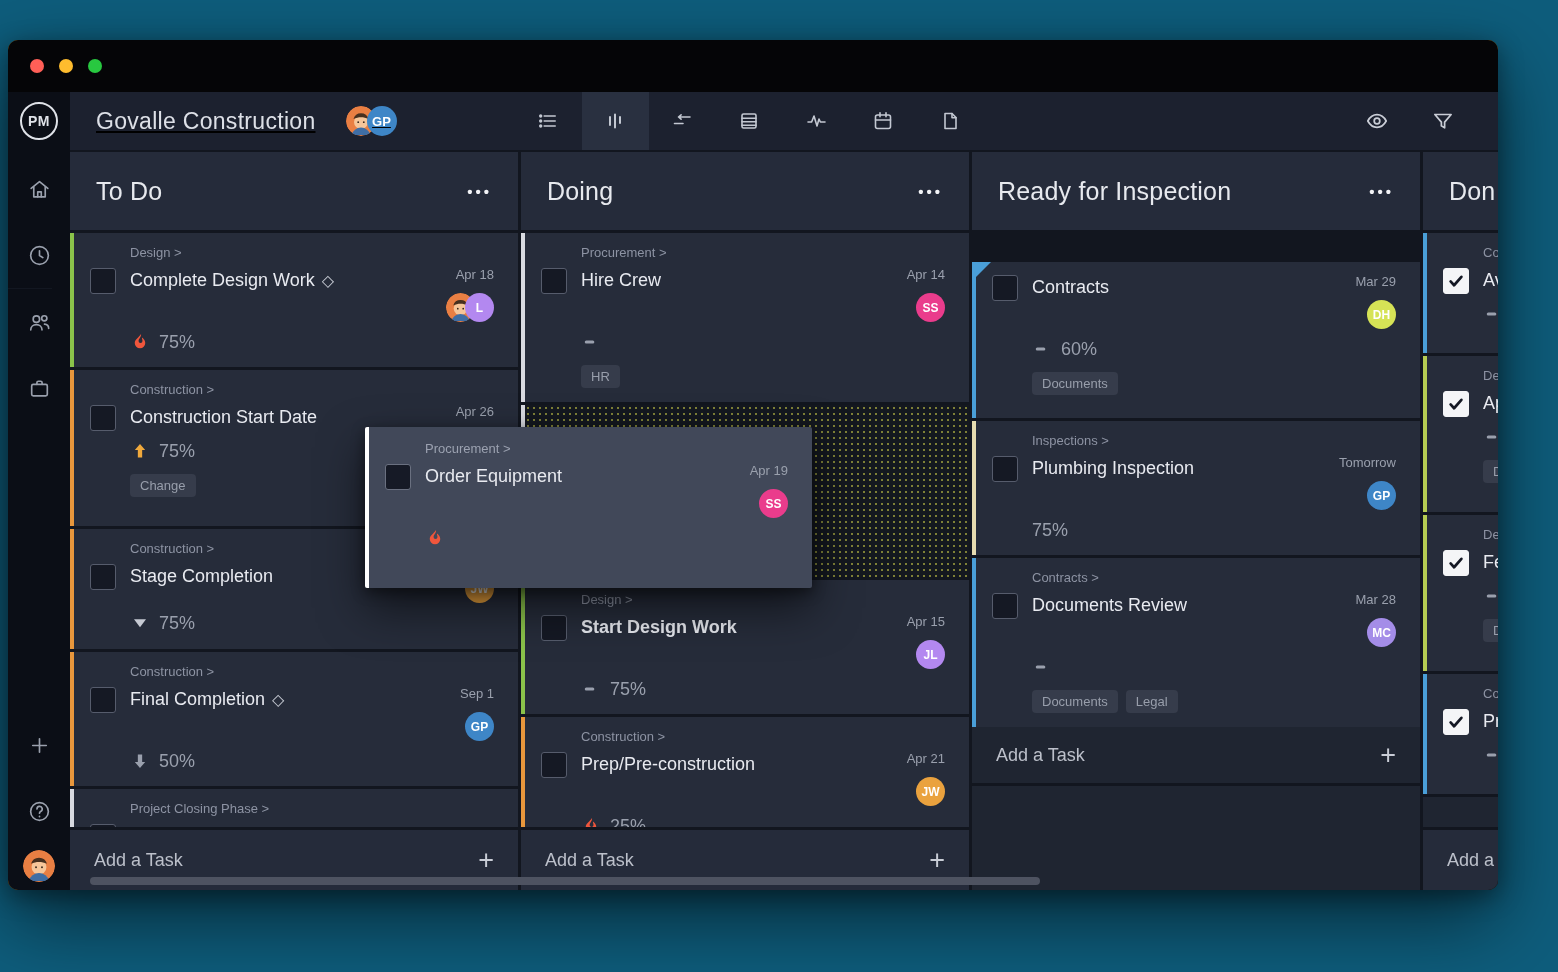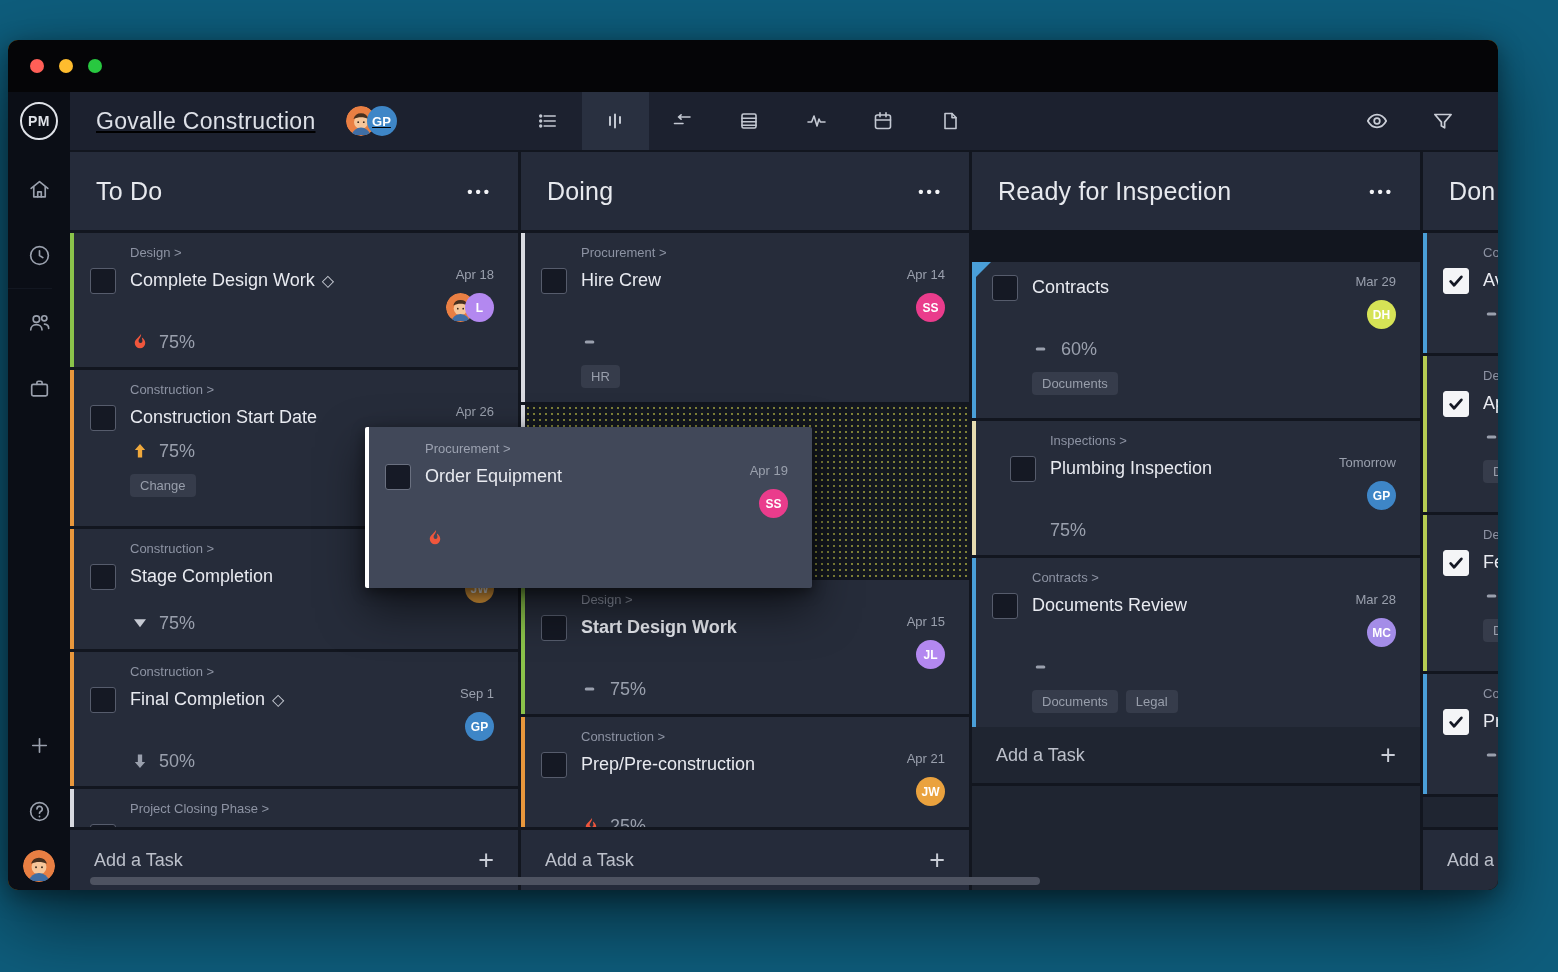--- a/index.html
+++ b/index.html
@@ -494,21 +494,21 @@
                     <svg viewBox="0 0 24 24">
                       <rect x="4.5" y="10.3" width="11.5" height="3.6" rx="1.8" fill="#9aa0ad"></rect>
                     </svg>
                   </span>
                   <span class="pval">60%</span>
                 </div>
                 <div class="tags">
                   <span class="tag">Documents</span>
                 </div>
               </div>
-              <div class="card" style="border-left-color: rgb(230, 220, 176); padding-left: 18px;">
+              <div class="card" style="border-left-color: rgb(230, 220, 176);">
                 <div class="crumb">Inspections &gt;</div>
                 <div class="trow">
                   <span class="checkbox"></span>
                   <span class="title">Plumbing Inspection</span>
                   <div class="meta">
                     <div class="date">Tomorrow</div>
                     <div class="card-avs">
                       <span class="avatar" style="background: rgb(62, 134, 199);">GP</span>
                     </div>
                   </div>

